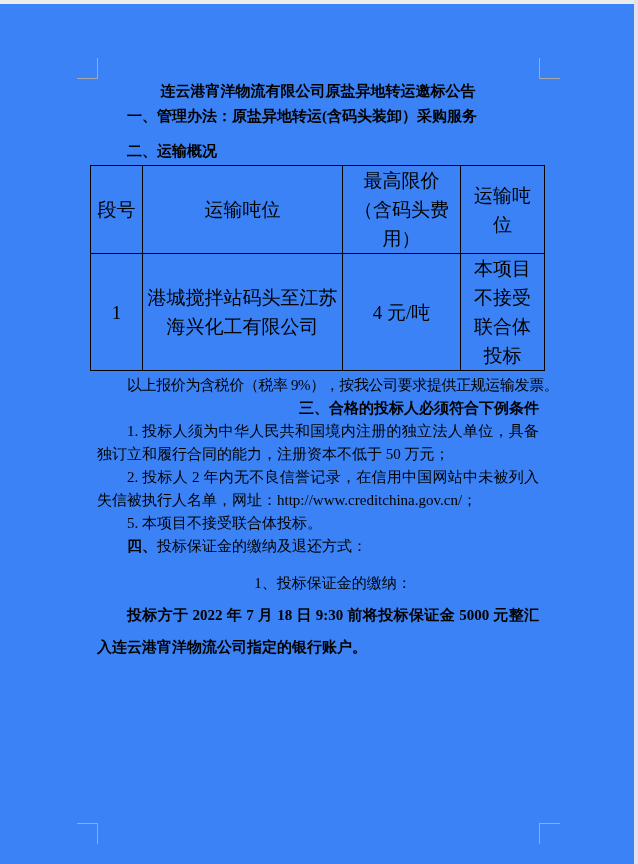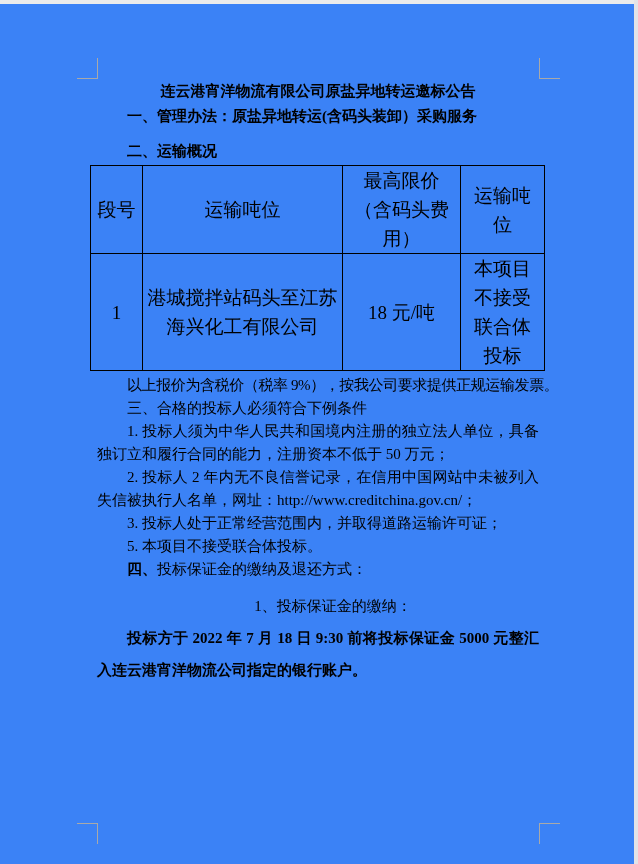--- a/index.html
+++ b/index.html
@@ -77,21 +77,21 @@
   tr.row { height: 88px; }
   td.tonnage { padding: 0 9px; }
 
   .note {
     margin-top: 3px !important;
     line-height: 23px;
     text-indent: 30px;
     white-space: nowrap;
     letter-spacing: -0.4px;
   }
-  .sec3 { font-weight: normal; padding-left: 30px; line-height: 23px; }
+  .sec3 { font-weight: bold; padding-left: 30px; line-height: 23px; text-align: right; }
   .item {
     line-height: 23px;
     text-indent: 30px;
     text-align: justify;
   }
   .sec4 { line-height: 23px; padding-left: 30px; }
   .sec4 .prefix { font-weight: bold; }
   .sub {
     margin-top: 9px !important;
     line-height: 32px;
@@ -136,33 +136,32 @@
       <tbody>
           <tr class="hdr">
         <th>段号</th>
         <th>运输吨位</th>
         <th>最高限价（含码头费用）</th>
         <th>运输吨位</th>
       </tr>
       <tr class="row">
         <td>1</td>
         <td>港城搅拌站码头至江苏海兴化工有限公司</td>
-        <td>18 元/吨</td>
+        <td>4 元/吨</td>
         <td class="tonnage">本项目不接受联合体投标</td>
       </tr>
     </tbody>
       </table>
 
     <p class="note">以上报价为含税价（税率 9%），按我公司要求提供正规运输发票。</p>
 
     <p class="sec3">三、合格的投标人必须符合下例条件</p>
 
     <p class="item">1. 投标人须为中华人民共和国境内注册的独立法人单位，具备独订立和履行合同的能力，注册资本不低于 50 万元；</p>
     <p class="item">2. 投标人 2 年内无不良信誉记录，在信用中国网站中未被列入失信被执行人名单，网址：http://www.creditchina.gov.cn/；</p>
-    <p class="item">3. 投标人处于正常经营范围内，并取得道路运输许可证；</p>
     <p class="item">5. 本项目不接受联合体投标。</p>
 
     <p class="sec4"><span class="prefix">四、</span><span>投标保证金的缴纳及退还方式：</span></p>
 
     <p class="sub">1、投标保证金的缴纳：</p>
 
     <p class="deposit">投标方于 2022 年 7 月 18 日 9:30 前将投标保证金 5000 元整汇入连云港宵洋物流公司指定的银行账户。</p>
 
   </div>
 </div>

